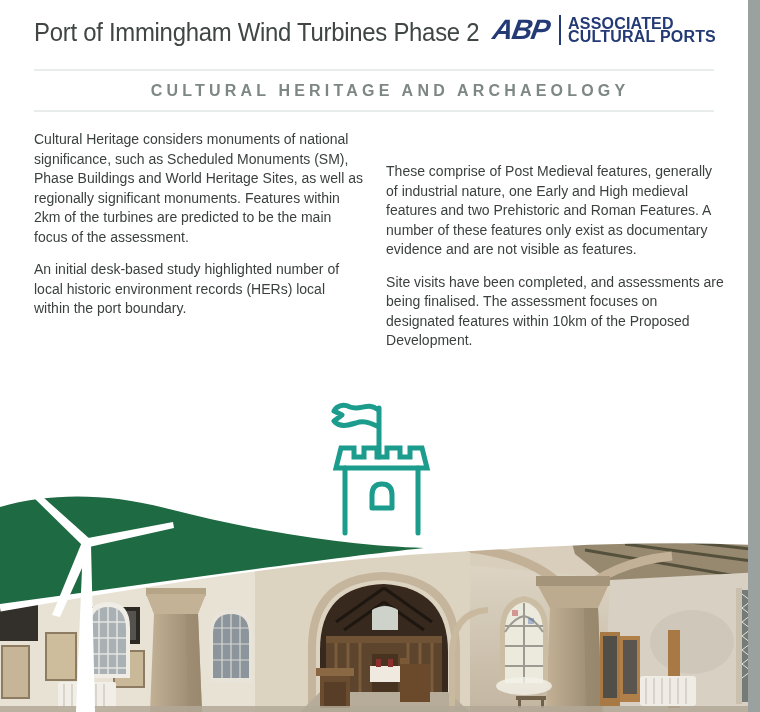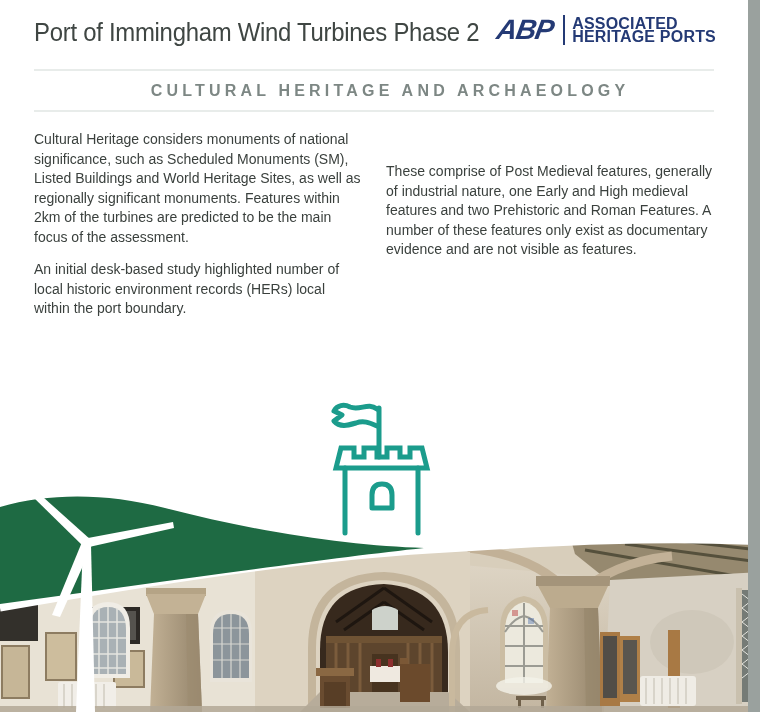--- a/index.html
+++ b/index.html
@@ -46,35 +46,36 @@
 
 <div class="page">
 
   <h1 class="title">Port of Immingham Wind Turbines Phase 2</h1>
 
   <div class="logo">
     <span class="logo-mark">ABP</span>
     <span class="logo-divider"></span>
     <span class="logo-text">
       <span>ASSOCIATED</span>
-      <span>HERITAGE PORTS</span>
+      <span>CULTURAL PORTS</span>
     </span>
   </div>
 
   <div class="rule rule-top"></div>
   <h2 class="section-heading">CULTURAL HERITAGE AND ARCHAEOLOGY</h2>
   <div class="rule rule-bottom"></div>
 
   <main class="columns">
     <div class="col col-left">
-      <p>Cultural Heritage considers monuments of national significance, such as Scheduled Monuments (SM), Listed Buildings and World Heritage Sites, as well as regionally significant monuments. Features within 2km of the turbines are predicted to be the main focus of the assessment.</p>
+      <p>Cultural Heritage considers monuments of national significance, such as Scheduled Monuments (SM), Phase Buildings and World Heritage Sites, as well as regionally significant monuments. Features within 2km of the turbines are predicted to be the main focus of the assessment.</p>
       <p>An initial desk-based study highlighted number of local historic environment records (HERs) local within the port boundary.</p>
     </div>
     <div class="col col-right">
       <p>These comprise of Post Medieval features, generally of industrial nature, one Early and High medieval features and two Prehistoric and Roman Features. A number of these features only exist as documentary evidence and are not visible as features.</p>
+      <p>Site visits have been completed, and assessments are being finalised. The assessment focuses on designated features within 10km of the Proposed Development.</p>
     </div>
   </main>
 
   <div class="castle">
     <svg viewBox="0 0 104 134" width="104" height="134">
       <g fill="none" stroke="#1b9c8c" stroke-width="5" stroke-linejoin="round" stroke-linecap="round">
 
         <line x1="49" y1="6" x2="49" y2="55"></line>
 
         <path d="M47,7 C38,0 30,9 20,5 C14,2 7,3 4,9 L12,13 L4,19 C10,26 19,23 26,21 C34,18 40,21 47,24"></path>

